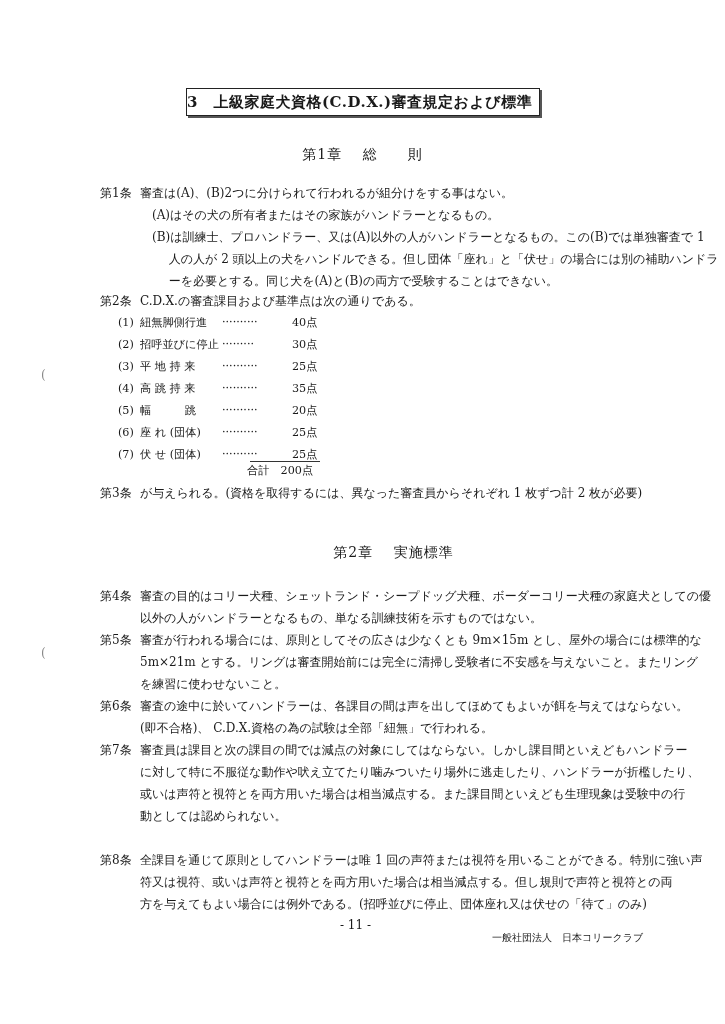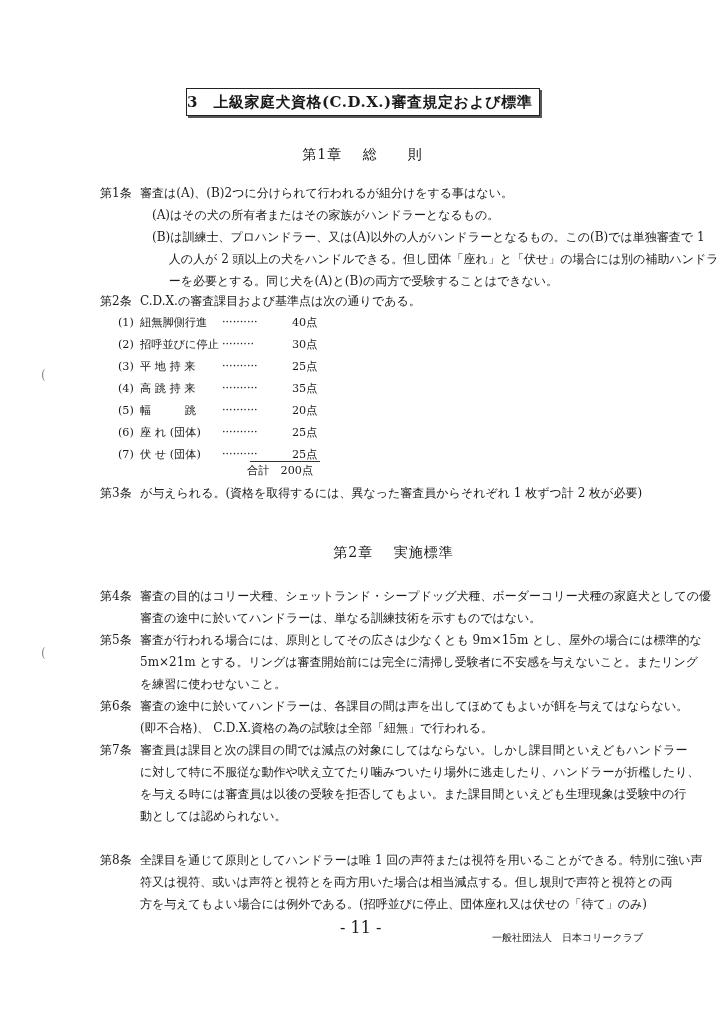--- a/index.html
+++ b/index.html
@@ -17,21 +17,21 @@
   .indent { padding-left:1em; }
   .indent2 { padding-left:2.4em; }
   .items { position:absolute; left:118px; top:312px; font-size:11.2px; }
   .item { height:22px; line-height:22px; white-space:nowrap; position:relative; }
   .item .k { display:inline-block; width:22px; }
   .item .nm { display:inline-block; width:82px; }
   .item .dots { display:inline-block; width:70px; letter-spacing:0; }
   .item .pt { display:inline-block; }
   .total-rule { position:absolute; left:250px; top:461px; width:70px; border-top:1px solid #333; }
   .total { position:absolute; left:247px; top:463px; font-size:11.2px; }
-  .page-num { position:absolute; left:340px; top:918px; font-size:16px; }
+  .page-num { position:absolute; left:340px; top:918px; font-size:12px; }
   .org { position:absolute; left:492px; top:931px; font-size:10px; font-family:"DejaVu Sans","Liberation Sans",sans-serif; }
   .mark { position:absolute; left:41px; font-size:12px; color:#888; }
 </style>
 </head>
 <body>
 
 <div class="title-box">3　上級家庭犬資格(C.D.X.)審査規定および標準</div>
 
 <div class="chapter" style="top:146px;">第1章　 総　　則</div>
 
@@ -71,21 +71,21 @@
     <div class="line">が与えられる。(資格を取得するには、異なった審査員からそれぞれ 1 枚ずつ計 2 枚が必要)</div>
   </div>
 </div>
 
 <div class="chapter" style="top:544px;margin-left:31px;">第2章　 実施標準</div>
 
 <div class="art" style="top:585px;">
   <div class="num" style="line-height:22px;">第4条</div>
   <div class="body">
     <div class="line">審査の目的はコリー犬種、シェットランド・シープドッグ犬種、ボーダーコリー犬種の家庭犬としての優</div>
-    <div class="line">審査の途中に於いてハンドラーは、単なる訓練技術を示すものではない。</div>
+    <div class="line">以外の人がハンドラーとなるもの、単なる訓練技術を示すものではない。</div>
   </div>
 </div>
 
 <div class="art" style="top:629px;">
   <div class="num" style="line-height:22px;">第5条</div>
   <div class="body">
     <div class="line">審査が行われる場合には、原則としてその広さは少なくとも 9m×15m とし、屋外の場合には標準的な</div>
     <div class="line">5m×21m とする。リングは審査開始前には完全に清掃し受験者に不安感を与えないこと。またリング</div>
     <div class="line">を練習に使わせないこと。</div>
   </div>
@@ -97,21 +97,21 @@
     <div class="line">審査の途中に於いてハンドラーは、各課目の間は声を出してほめてもよいが餌を与えてはならない。</div>
     <div class="line">(即不合格)、 C.D.X.資格の為の試験は全部「紐無」で行われる。</div>
   </div>
 </div>
 
 <div class="art" style="top:739px;">
   <div class="num" style="line-height:22px;">第7条</div>
   <div class="body">
     <div class="line">審査員は課目と次の課目の間では減点の対象にしてはならない。しかし課目間といえどもハンドラー</div>
     <div class="line">に対して特に不服従な動作や吠え立てたり噛みついたり場外に逃走したり、ハンドラーが折檻したり、</div>
-    <div class="line">を与える時には審査員は以後の受験を拒否してもよい。また課目間といえども生理現象は受験中の行</div>
+    <div class="line">或いは声符と視符とを両方用いた場合は相当減点する。また課目間といえども生理現象は受験中の行</div>
     <div class="line">動としては認められない。</div>
   </div>
 </div>
 
 <div class="art" style="top:849px;">
   <div class="num" style="line-height:22px;">第8条</div>
   <div class="body">
     <div class="line">全課目を通じて原則としてハンドラーは唯 1 回の声符または視符を用いることができる。特別に強い声</div>
     <div class="line">符又は視符、或いは声符と視符とを両方用いた場合は相当減点する。但し規則で声符と視符との両</div>
     <div class="line">方を与えてもよい場合には例外である。(招呼並びに停止、団体座れ又は伏せの「待て」のみ)</div>

